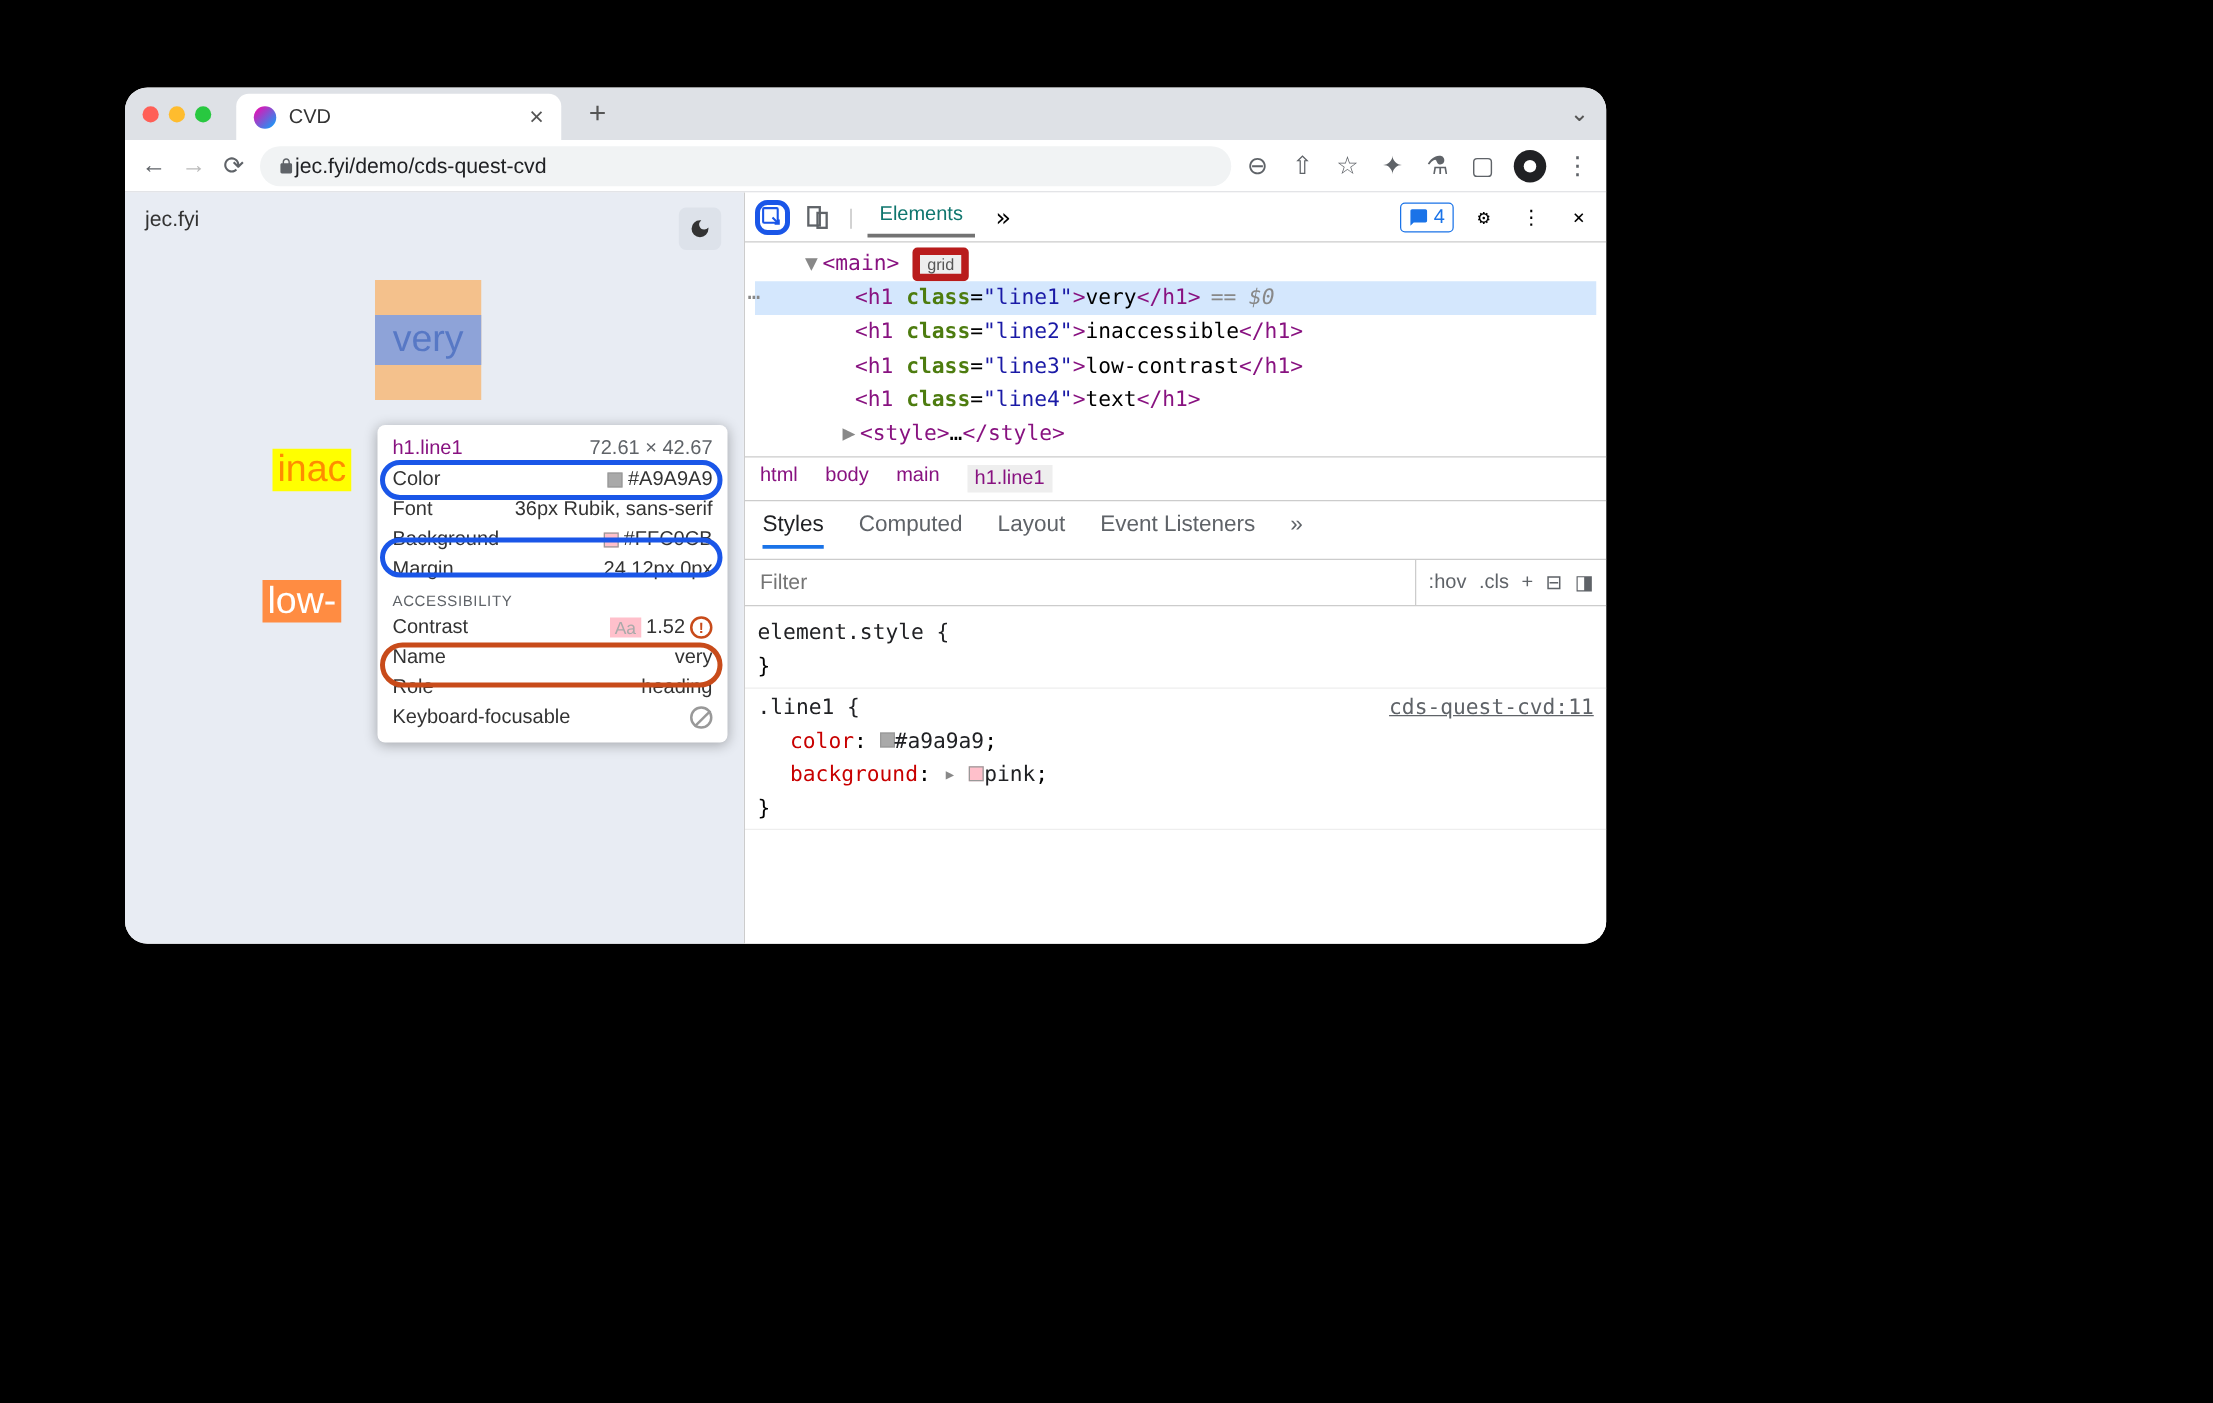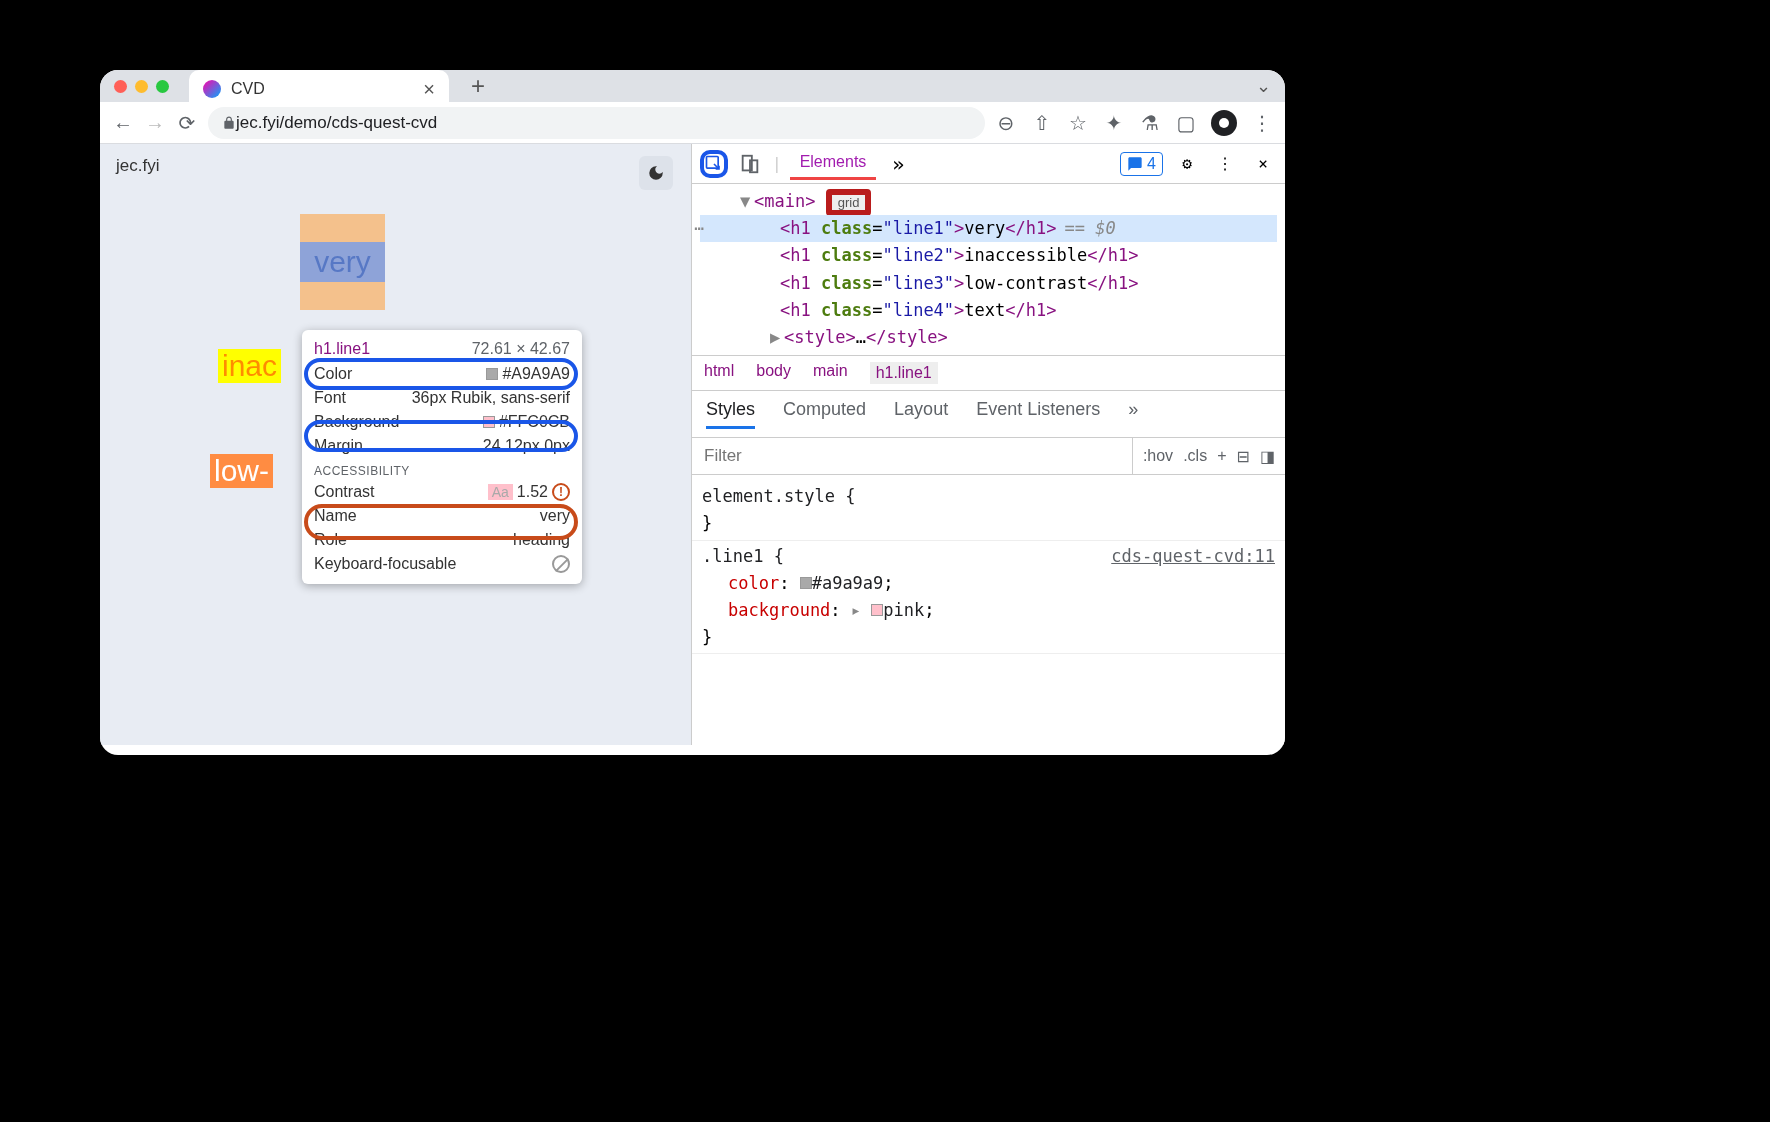--- a/index.html
+++ b/index.html
@@ -1,19 +1,19 @@
 <!DOCTYPE html>
 <html><head>
 <meta charset="utf-8">
 <style>
 * { box-sizing: border-box; margin: 0; padding: 0; }
 body { background: #000; width: 1770px; height: 1122px; font-family: -apple-system, Helvetica, Arial, sans-serif; position: relative; }
 .window { position: absolute; left: 100px; top: 70px; width: 1185px; height: 685px; background: #fff; border-radius: 18px; overflow: hidden; box-shadow: 0 10px 40px rgba(0,0,0,0.5); }
 
-.titlebar { height: 32px; background: #dee1e6; display: flex; align-items: center; padding: 0 14px; gap: 8px; }
+.titlebar { height: 42px; background: #dee1e6; display: flex; align-items: center; padding: 0 14px; gap: 8px; }
 .traffic { display: flex; gap: 8px; margin-right: 12px; }
 .dot { width: 13px; height: 13px; border-radius: 50%; }
 .dot.red { background: #ff5f57; }
 .dot.yellow { background: #febc2e; }
 .dot.green { background: #28c840; }
 .tab { background: #fff; border-radius: 10px 10px 0 0; height: 38px; margin-top: 6px; display: flex; align-items: center; padding: 0 14px; gap: 10px; width: 260px; }
 .favicon { width: 18px; height: 18px; border-radius: 50%; background: linear-gradient(135deg,#f0a 0%,#0af 100%); }
 .tab-title { font-size: 16px; color: #333; flex: 1; }
 .tab-close { font-size: 20px; color: #555; }
 .newtab { font-size: 24px; color: #555; margin-left: 14px; }
@@ -21,21 +21,21 @@
 
 .toolbar { height: 42px; background: #fff; display: flex; align-items: center; padding: 0 12px; gap: 10px; border-bottom: 1px solid #dadce0; }
 .nav-icon { width: 22px; height: 22px; display: flex; align-items: center; justify-content: center; color: #5f6368; font-size: 20px; }
 .addr { flex: 1; background: #f1f3f4; border-radius: 20px; height: 32px; display: flex; align-items: center; padding: 0 14px; color: #202124; font-size: 17px; }
 .lock { width: 14px; height: 14px; }
 .tbicons { display: flex; gap: 14px; align-items: center; }
 .avatar { width: 26px; height: 26px; border-radius: 50%; background: #202124; display: flex; align-items: center; justify-content: center; }
 .avatar-inner { width: 10px; height: 10px; border-radius: 50%; background: #fff; }
 
 .content { display: flex; height: calc(100% - 84px); }
-.page { width: 591px; background: #e8ecf3; position: relative; padding: 12px 16px; }
+.page { width: 495px; background: #e8ecf3; position: relative; padding: 12px 16px; }
 .page-title { font-size: 17px; color: #333; }
 .moon-btn { position: absolute; right: 18px; top: 12px; width: 34px; height: 34px; background: #dde2ea; border-radius: 6px; display: flex; align-items: center; justify-content: center; }
 
 .blocks { position: absolute; left: 200px; top: 70px; }
 .block1 { width: 85px; height: 96px; background: #f4c18c; position: relative; }
 .block1-text { position: absolute; background: #8ea3d8; color: #5778c5; width: 85px; height: 40px; top: 28px; display: flex; align-items: center; justify-content: center; font-size: 30px; font-weight: 400; }
 .block2 { position: absolute; top: 205px; left: 118px; background: #ffff00; color: #ff8c00; font-size: 30px; padding: 0 4px; font-weight: 500; }
 .block3 { position: absolute; top: 310px; left: 110px; background: #ff8c42; color: #fff; font-size: 30px; padding: 0 4px; font-weight: 500; }
 
 .tooltip { position: absolute; left: 202px; top: 186px; width: 280px; background: #fff; border-radius: 6px; box-shadow: 0 2px 10px rgba(0,0,0,0.3); padding: 8px 0; font-size: 16px; z-index: 10; }
@@ -52,21 +52,21 @@
 .warn-circle { width: 18px; height: 18px; border: 2px solid #c84b1a; border-radius: 50%; color: #c84b1a; display: inline-flex; align-items: center; justify-content: center; font-size: 12px; font-weight: bold; }
 .no-circle { width: 18px; height: 18px; border: 2px solid #999; border-radius: 50%; position: relative; }
 .no-circle::after { content:''; position:absolute; width:2px; height:18px; background:#999; transform:rotate(45deg); left:7px; top:-1px; }
 .aa-badge { background: #ffc0cb; color: #a9a9a9; padding: 0 4px; font-size: 14px; }
 
 .devtools { flex: 1; display: flex; flex-direction: column; background: #fff; border-left: 1px solid #ccc; font-family: Menlo, monospace; font-size: 16px; }
 .dt-header { display: flex; align-items: center; height: 40px; border-bottom: 1px solid #ccc; padding: 0 8px; gap: 8px; }
 .dt-icon { width: 28px; height: 28px; display: flex; align-items: center; justify-content: center; }
 .dt-icon.highlighted { border: 4px solid #1a56e8; border-radius: 10px; }
 .dt-tab { padding: 6px 10px; font-family: -apple-system, sans-serif; color: #333; }
-.dt-tab.active { border-bottom: 3px solid #ef4444; color: #a21caf; }
+.dt-tab.active { border-bottom: 3px solid #737373; color: #0f766e; }
 .dt-right { margin-left: auto; display: flex; align-items: center; gap: 10px; }
 .msg-badge { color: #1a73e8; display: flex; align-items: center; gap: 4px; font-family: -apple-system, sans-serif; border: 1px solid #1a73e8; border-radius: 4px; padding: 2px 6px; }
 
 .dom { padding: 4px 8px; font-size: 17px; line-height: 1.6; }
 .dom-row { white-space: nowrap; }
 .dom-row.selected { background: #d4e7fd; }
 .tag { color: #881280; }
 .attr-n { color: #4d7c0f; font-weight: bold; }
 .attr-v { color: #1a1aa6; }
 .dom-text { color: #000; }

